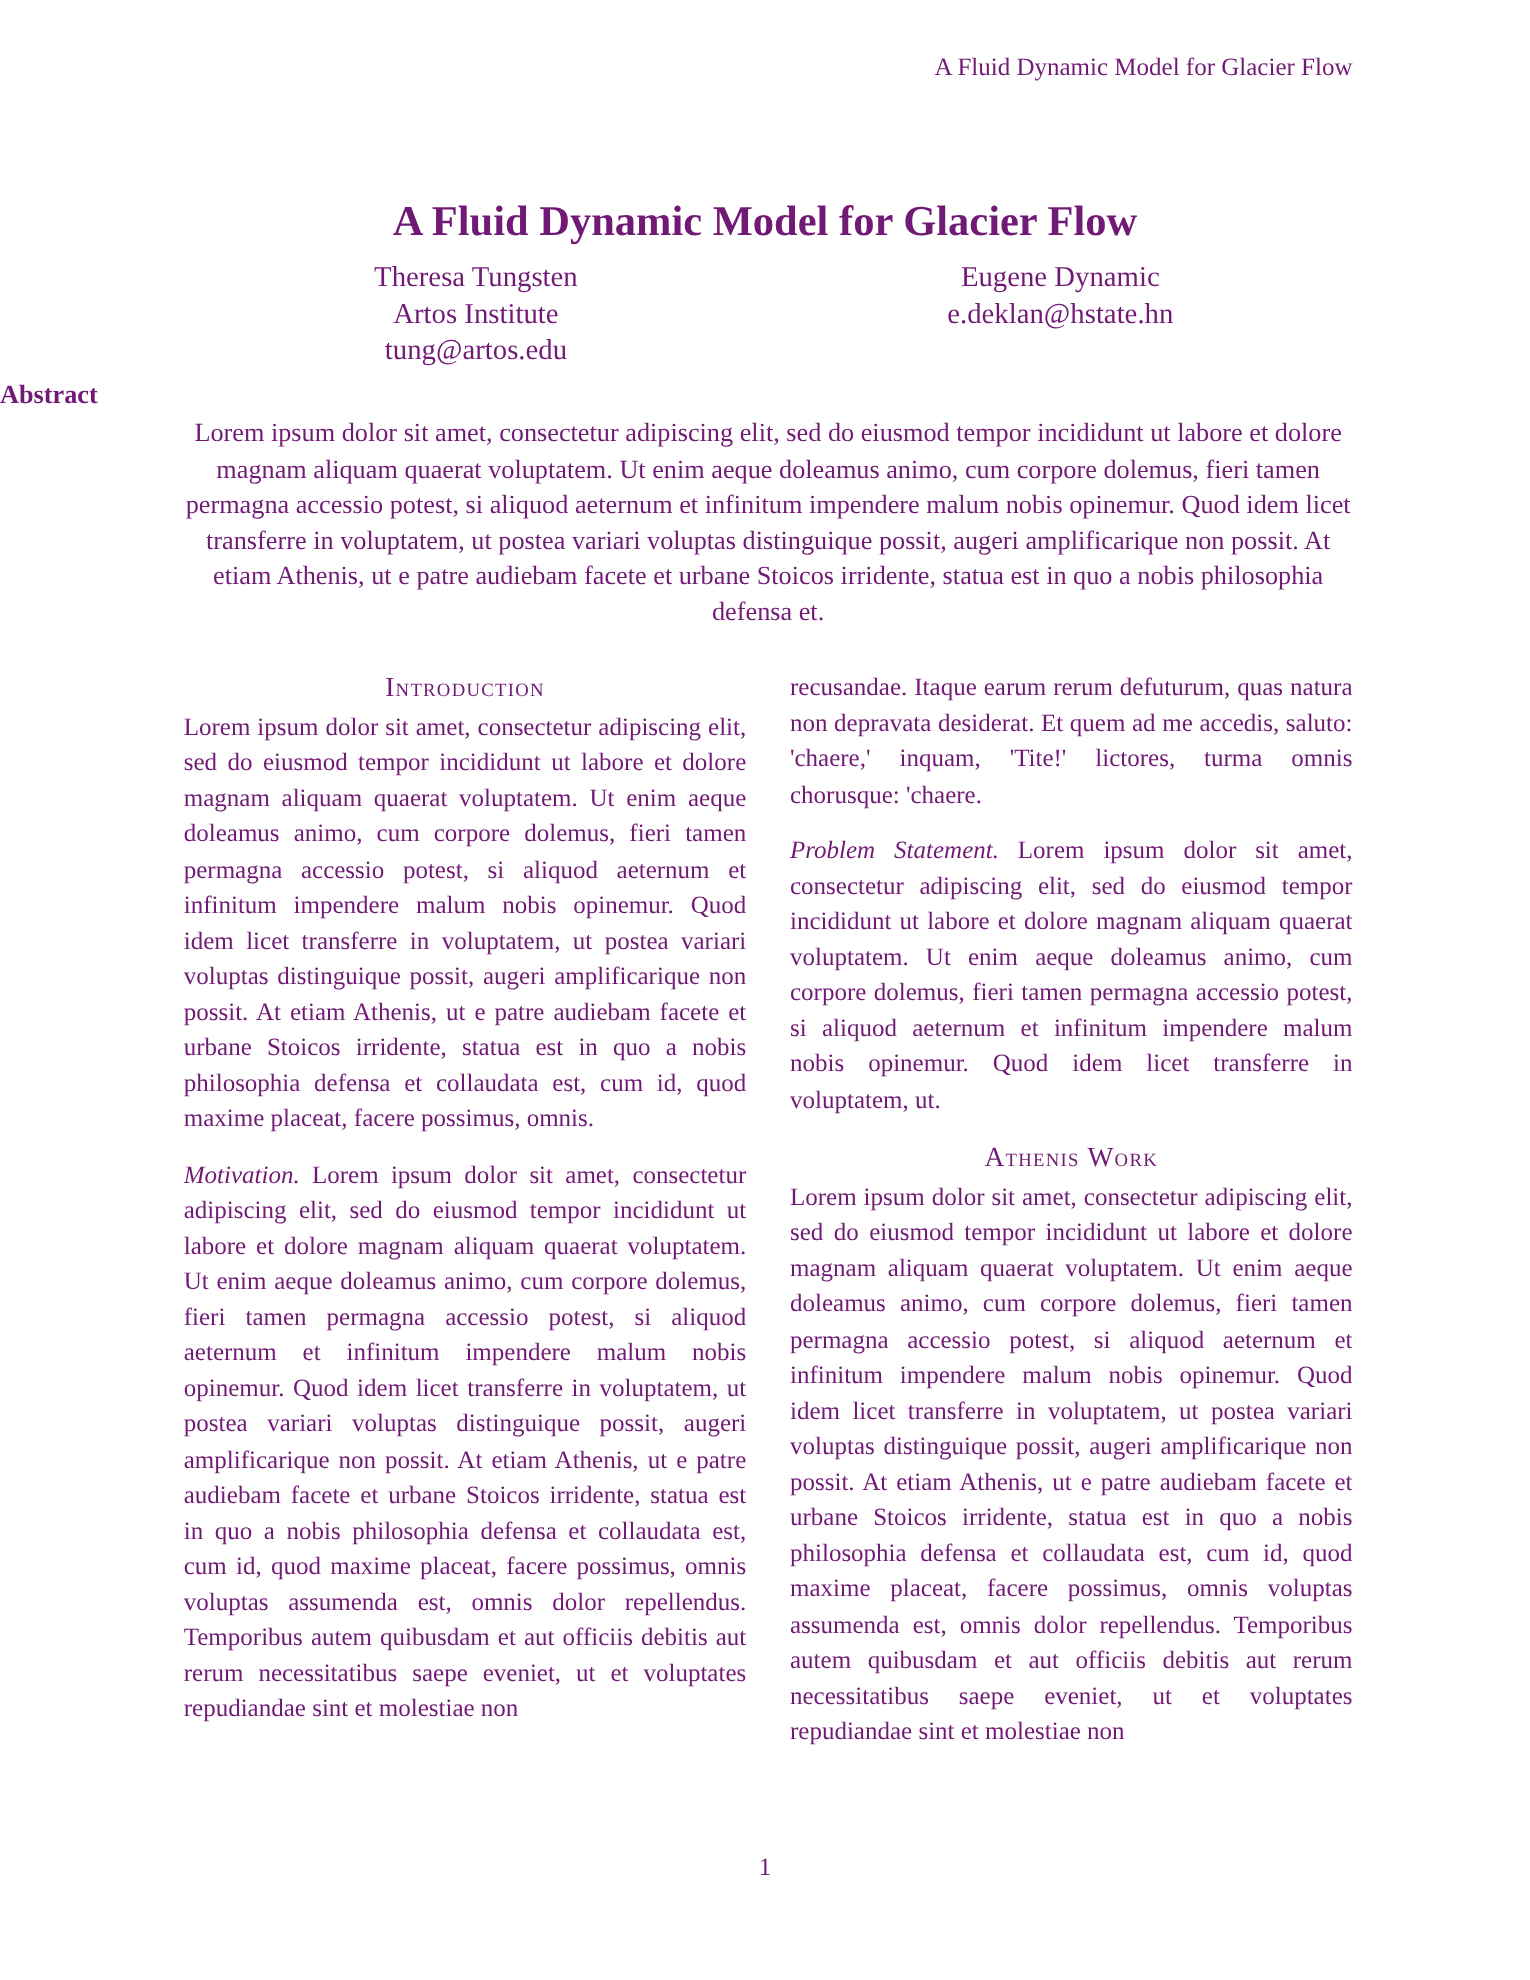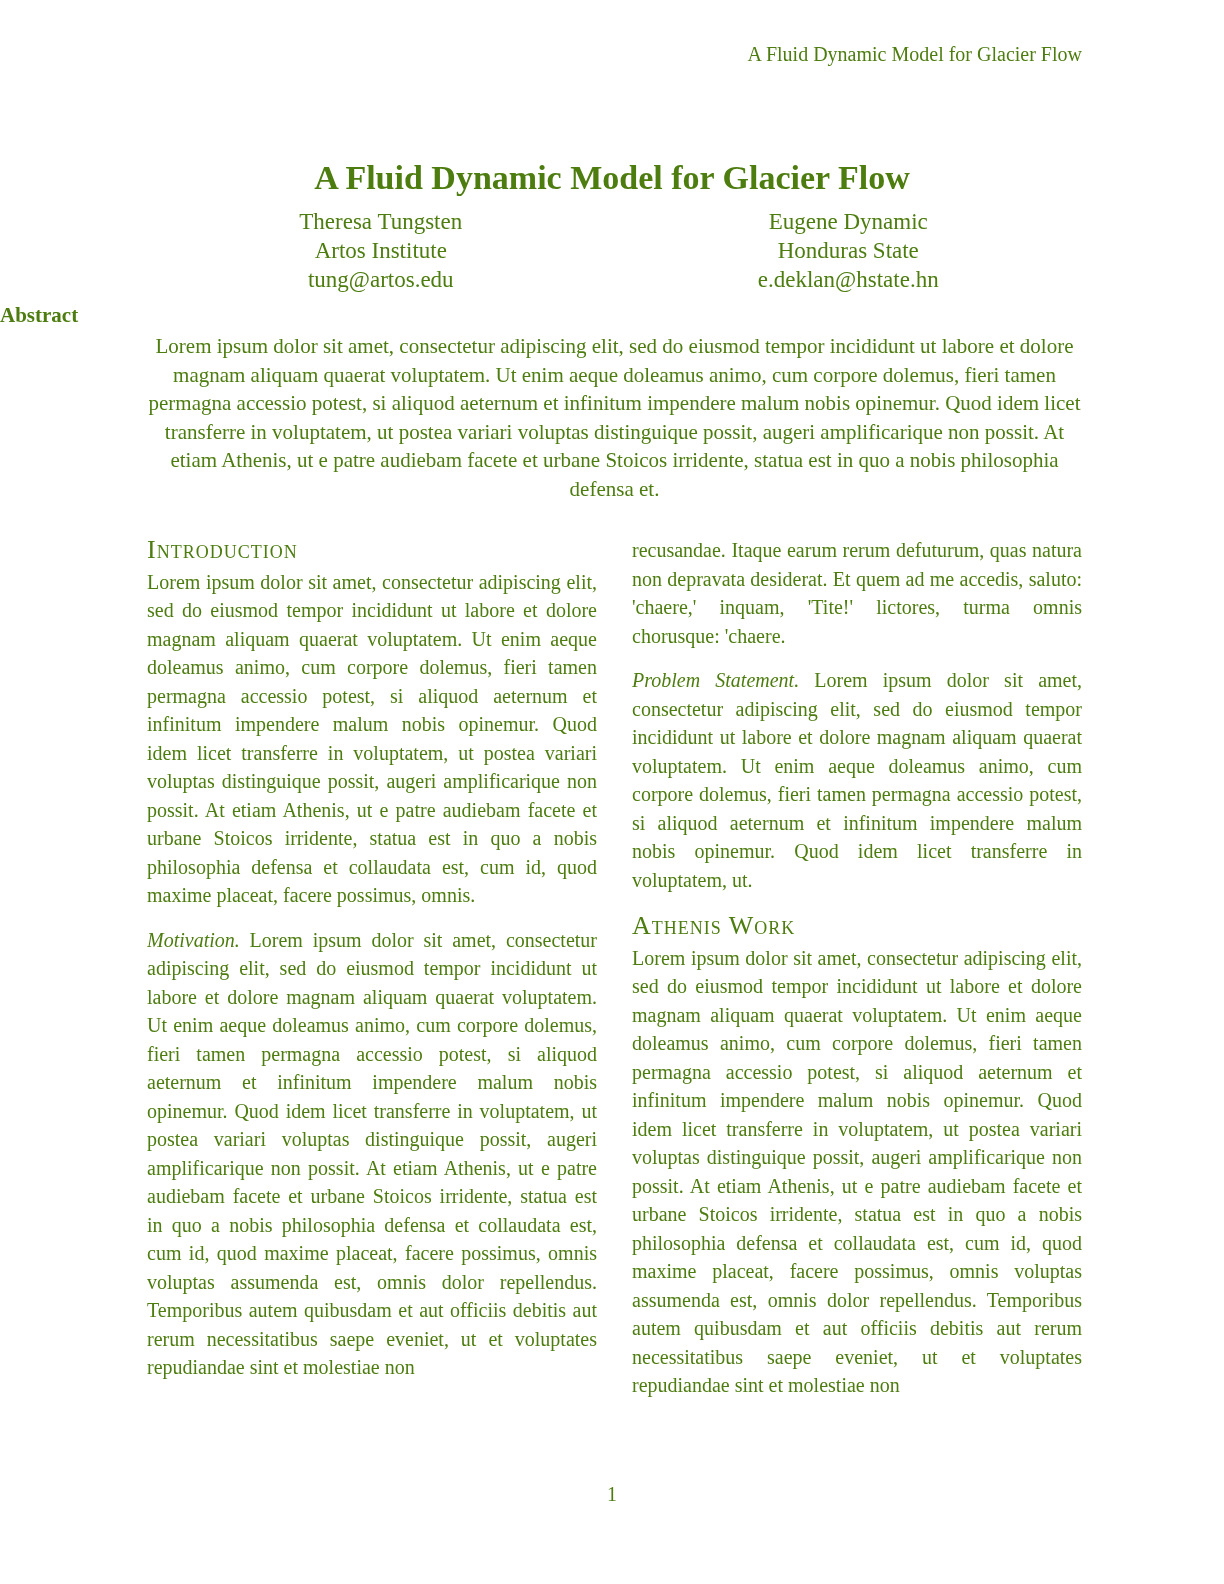--- a/index.html
+++ b/index.html
@@ -3,21 +3,21 @@
 <meta charset="utf-8">
 <style>
   html, body { margin: 0; padding: 0; background: #e8e8e8; }
   .page {
     position: relative;
     width: 1224px;
     height: 1584px;
     margin: 0 auto;
     background: #ffffff;
     font-family: "Liberation Serif", "DejaVu Serif", serif;
-    color: #4d7c0f;
+    color: #701a75;
     overflow: hidden;
   }
   .running-head {
     position: absolute;
     top: 42px;
     left: 147px;
     width: 935px;
     text-align: right;
     font-size: 20px;
     line-height: 24px;
@@ -76,24 +76,25 @@
     overflow: hidden;
   }
   .col {
     flex: 0 0 450px;
     width: 450px;
     font-size: 20px;
     line-height: 28.5px;
     text-align: justify;
   }
   .sec-heading {
-    font-size: 26px;
+    font-size: 22px;
     font-weight: normal;
     font-variant: small-caps;
     letter-spacing: 1px;
+    text-align: center;
     margin: 0 0 3px 0;
     line-height: 28.5px;
   }
   .sec-heading.mid {
     margin-top: 18px;
   }
   .col p {
     margin: 0 0 16px 0;
   }
   .col p:last-child {
@@ -122,21 +123,20 @@
   <h1 class="paper-title">A Fluid Dynamic Model for Glacier Flow</h1>
 
   <div class="authors">
     <div class="author">
       <div>Theresa Tungsten</div>
       <div>Artos Institute</div>
       <div>tung@artos.edu</div>
     </div>
     <div class="author">
       <div>Eugene Dynamic</div>
-      <div>Honduras State</div>
       <div>e.deklan@hstate.hn</div>
     </div>
   </div>
 
   <div class="abstract-heading">Abstract</div>
 
   <div class="abstract-text">Lorem ipsum dolor sit amet, consectetur adipiscing elit, sed do eiusmod tempor incididunt ut labore et dolore magnam aliquam quaerat voluptatem. Ut enim aeque doleamus animo, cum corpore dolemus, fieri tamen permagna accessio potest, si aliquod aeternum et infinitum impendere malum nobis opinemur. Quod idem licet transferre in voluptatem, ut postea variari voluptas distinguique possit, augeri amplificarique non possit. At etiam Athenis, ut e patre audiebam facete et urbane Stoicos irridente, statua est in quo a nobis philosophia defensa et.</div>
 
   <div class="columns">
 

